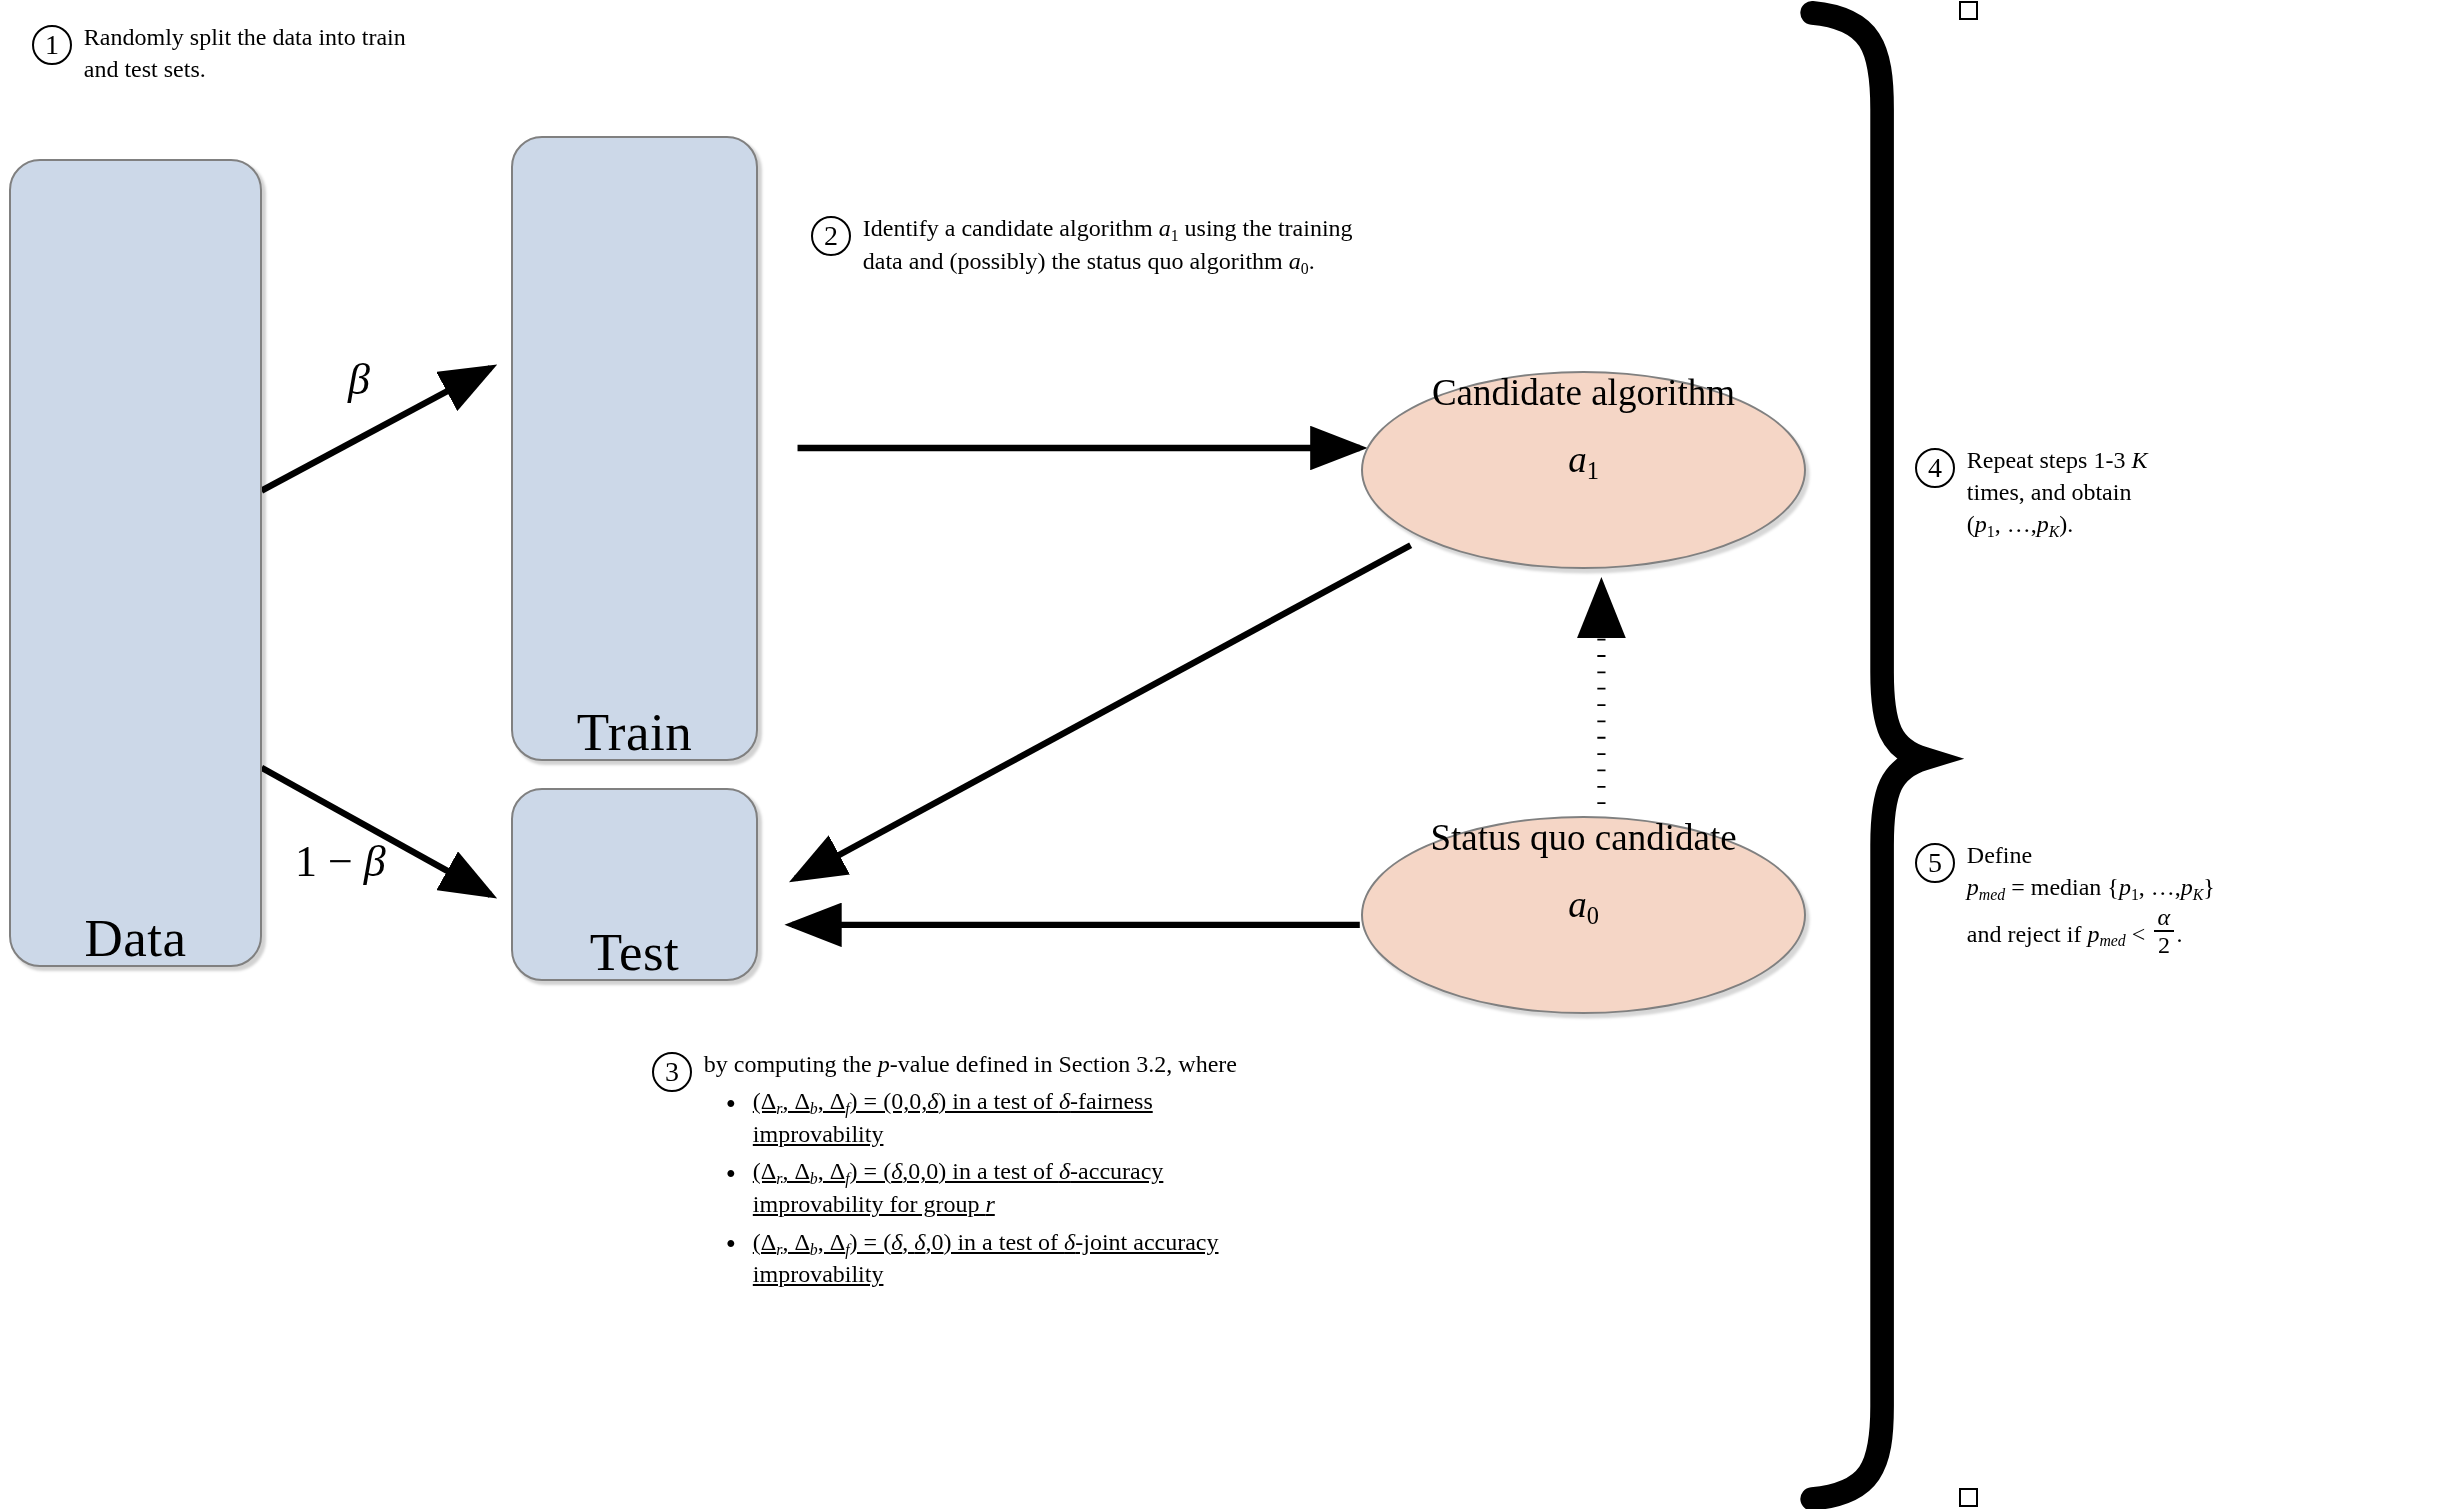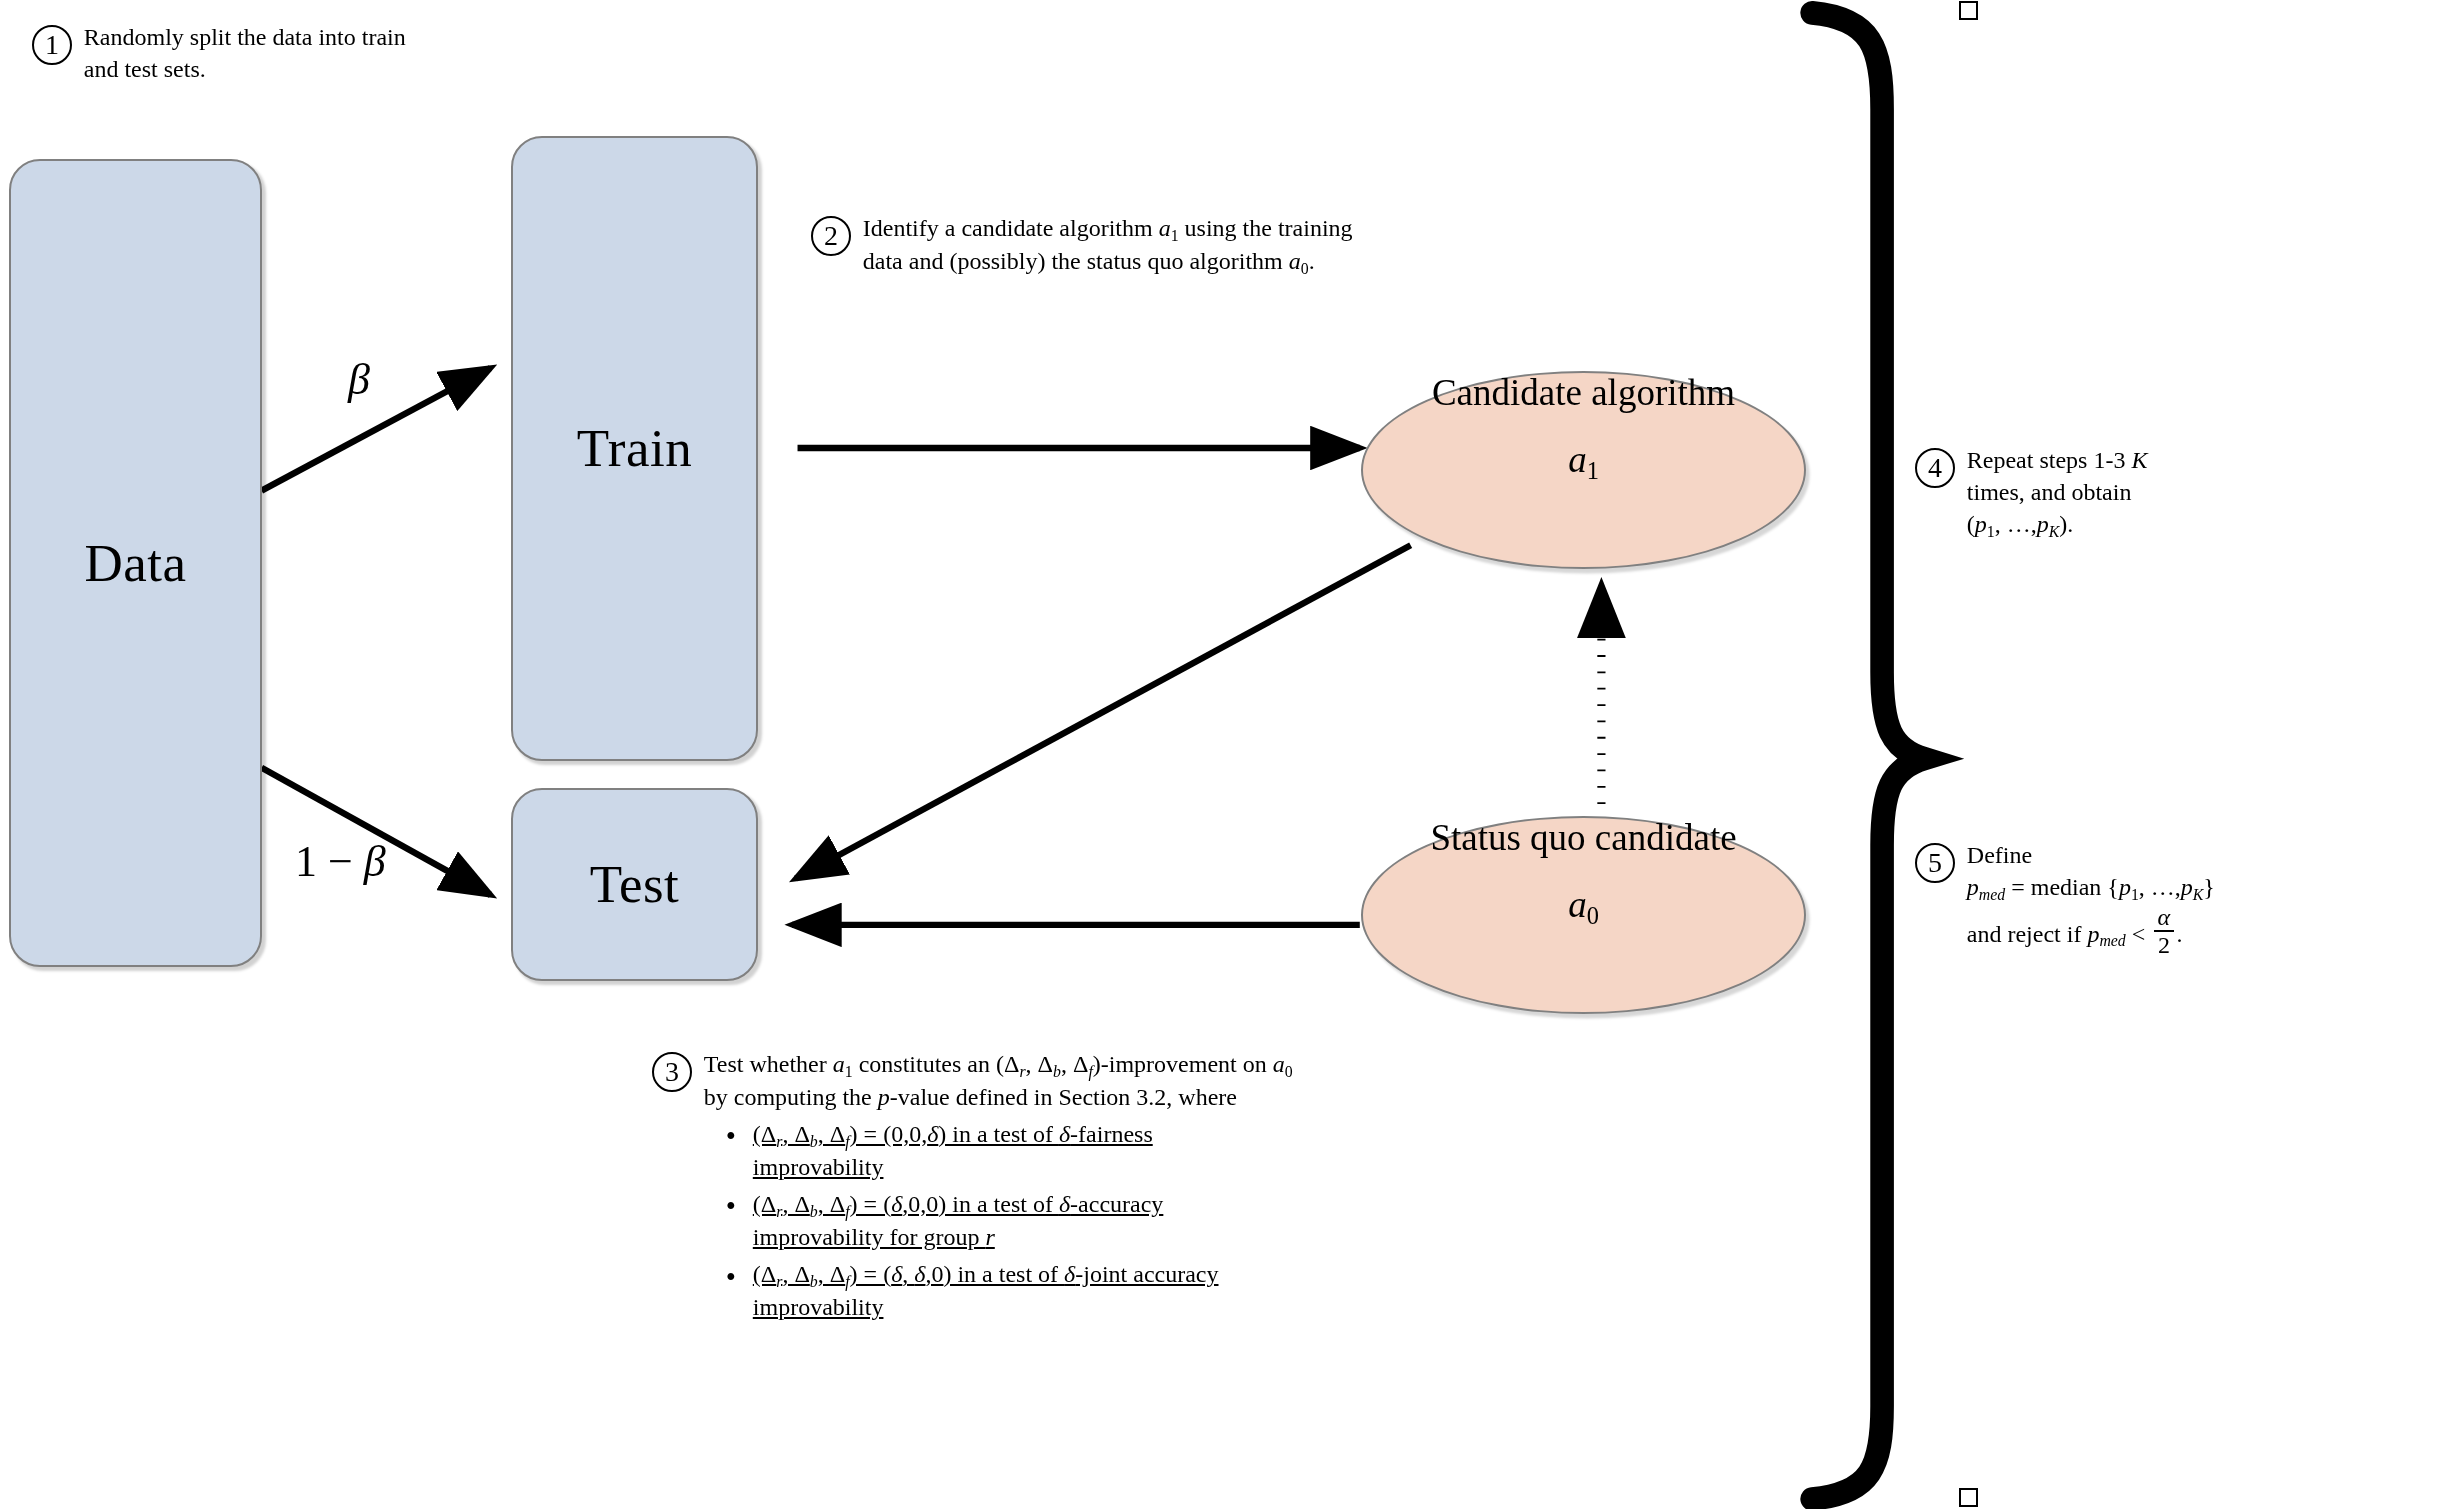--- a/index.html
+++ b/index.html
@@ -28,21 +28,21 @@
   }
 
   
   .node-box {
     position: absolute;
     background: #ccd8e8;
     border: 2.7px solid #808080;
     border-radius: 31px;
     box-shadow: 3.6px 3.6px 2.7px rgba(0,0,0,0.18);
     display: flex;
-    align-items: center;
+    align-items: flex-end;
     justify-content: center;
     box-sizing: border-box;
   }
   .node-box .node-label {
     font-size: 53px;
     line-height: 1;
     letter-spacing: 0.5px;
   }
   .ellipse {
     position: absolute;
@@ -246,21 +246,20 @@
     <div class="step-num">2</div>
     <div class="step-body">
       <div><span>Identify a candidate algorithm </span><span class="ital">a</span><span class="sub">1</span><span> using the training</span></div>
       <div><span>data and (possibly) the status quo algorithm </span><span class="ital">a</span><span class="sub">0</span><span>.</span></div>
     </div>
   </div>
 
   <div class="step" style="left:652px; top:1049px; width:1154px;">
     <div class="step-num">3</div>
     <div class="step-body">
-      <div><span>Test whether </span><span class="ital">a</span><span class="sub">1</span><span> constitutes an (Δ</span><span class="supless">r</span><span>, Δ</span><span class="supless">b</span><span>, Δ</span><span class="supless">f</span><span>)-improvement on </span><span class="ital">a</span><span class="sub">0</span></div>
 
       <div><span>by computing the </span><span class="ital">p</span><span>-value defined in Section 3.2, where</span></div>
 
       <ul class="bullets">
         <li>
           <div><span>(Δ</span><span class="supless">r</span><span>, Δ</span><span class="supless">b</span><span>, Δ</span><span class="supless">f</span><span>) = (0,0,</span><span class="ital">δ</span><span>) in a test of </span><span class="ital">δ</span><span>-fairness</span></div>
           <div>improvability</div>
         </li>
         <li>
           <div><span>(Δ</span><span class="supless">r</span><span>, Δ</span><span class="supless">b</span><span>, Δ</span><span class="supless">f</span><span>) = (</span><span class="ital">δ</span><span>,0,0</span><span>) in a test of </span><span class="ital">δ</span><span>-accuracy</span></div>

